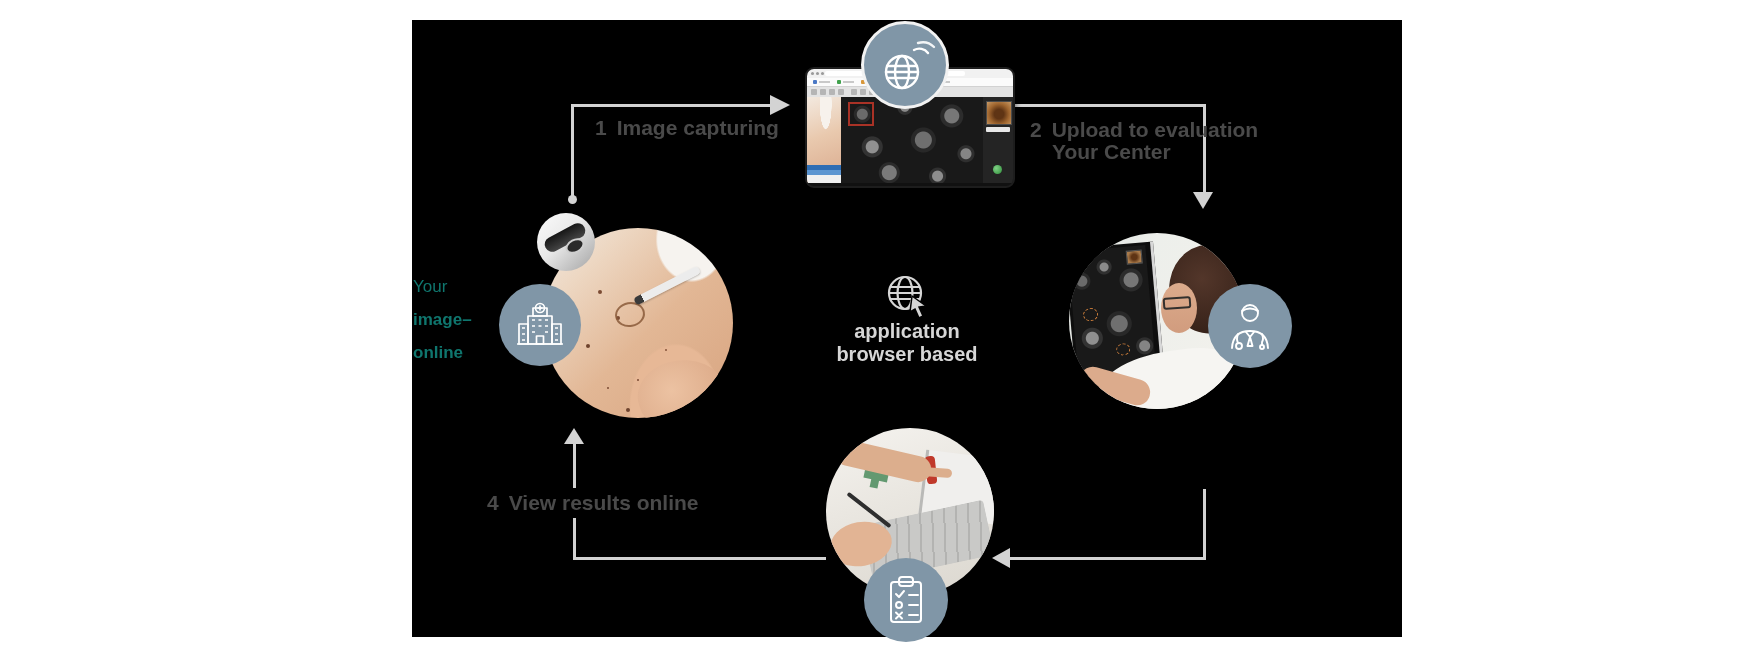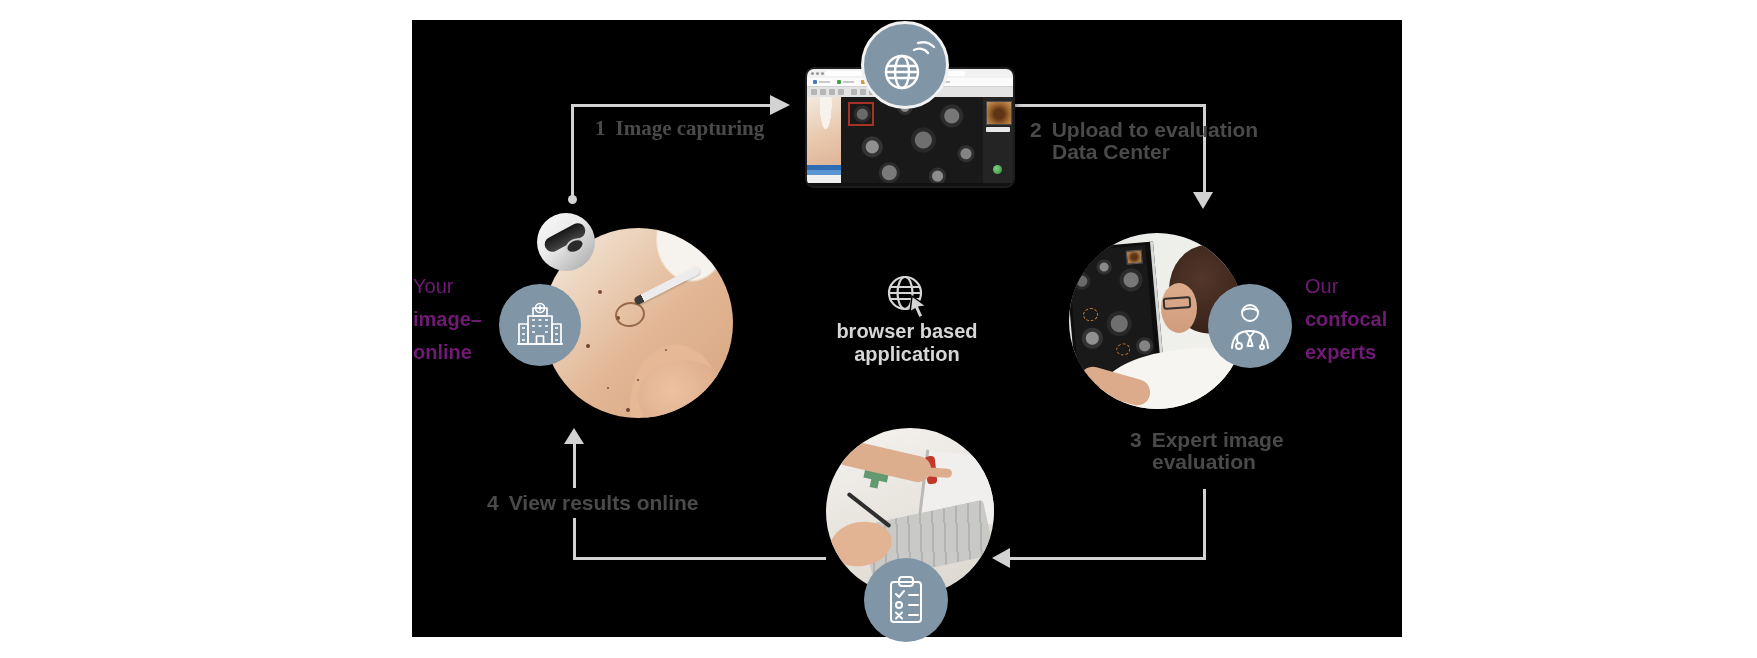--- a/index.html
+++ b/index.html
@@ -17,21 +17,21 @@
   .ah-left{border-top:10px solid transparent;border-bottom:10px solid transparent;border-right:18px solid #d3d3d3;}
   .ah-up{border-left:10px solid transparent;border-right:10px solid transparent;border-bottom:16px solid #d3d3d3;}
 
   
   .step-label{position:absolute;z-index:4;color:#4a4a4a;font-size:21px;line-height:22px;font-weight:600;white-space:nowrap;}
   .step-label .num{font-weight:700;margin-right:10px;}
   .step-label .row2{padding-left:22px;}
   .mask{background:#000;padding:4px 8px 4px 0;}
 
   
-  .side-label{position:absolute;z-index:4;color:#701a75;font-size:20px;line-height:33px;}
+  .side-label{position:absolute;z-index:4;color:#0f766e;font-size:17px;line-height:33px;}
   .side-label .b{font-weight:700;display:block;}
   .side-label .r{font-weight:400;display:block;}
 
   
   .center-label{position:absolute;left:782px;top:320px;width:250px;text-align:center;z-index:4;
                 color:#d6d6d6;font-size:20px;line-height:23px;font-weight:600;}
   .center-label span{display:block;}
 
   
   .pcircle{position:absolute;border-radius:50%;overflow:hidden;z-index:2;}
@@ -152,39 +152,35 @@
 </head>
 <body>
 
 <div class="stage">
   <div class="abs panel"></div>
 
   <div class="dot" style="left:568px;top:195px;"></div>
   <div class="line" style="left:571px;top:104px;width:3px;height:94px;"></div>
   <div class="line" style="left:571px;top:104px;width:199px;height:3px;"></div>
   <div class="arrowhead ah-right" style="left:770px;top:95px;"></div>
-  <div class="step-label" style="left:595px;top:117px;font-family:Liberation Serif, serif;">
+  <div class="step-label" style="left:595px;top:117px;">
     <div class="row1"><span class="num">1</span><span>Image capturing</span></div>
   </div>
 
   <div class="line" style="left:1013px;top:104px;width:193px;height:3px;"></div>
   <div class="line" style="left:1203px;top:104px;width:3px;height:88px;"></div>
   <div class="arrowhead ah-down" style="left:1193px;top:192px;"></div>
   <div class="step-label" style="left:1030px;top:119px;">
     <div class="row1"><span class="num">2</span><span>Upload to evaluation</span></div>
-    <div class="row2"><span>Data Center</span></div>
+    <div class="row2"><span>Your Center</span></div>
   </div>
 
   <div class="line" style="left:1203px;top:489px;width:3px;height:71px;"></div>
   <div class="line" style="left:1010px;top:557px;width:196px;height:3px;"></div>
   <div class="arrowhead ah-left" style="left:992px;top:548px;"></div>
-  <div class="step-label" style="left:1130px;top:429px;">
-    <div class="row1"><span class="num">3</span><span>Expert image</span></div>
-    <div class="row2"><span>evaluation</span></div>
-  </div>
 
   <div class="line" style="left:573px;top:557px;width:253px;height:3px;"></div>
   <div class="line" style="left:573px;top:444px;width:3px;height:116px;"></div>
   <div class="arrowhead ah-up" style="left:564px;top:428px;"></div>
   <div class="step-label mask" style="left:487px;top:488px;text-align:center;">
     <div class="row1"><span class="num">4</span><span>View results online</span></div>
   </div>
 
   <div class="browser">
     <div class="b-row1">
@@ -248,22 +244,22 @@
     <svg width="54" height="54" viewBox="0 0 54 54">
       <g fill="none" stroke="#d6d6d6" stroke-width="2.2">
         <circle cx="23" cy="23" r="16"></circle>
         <ellipse cx="23" cy="23" rx="7.5" ry="16"></ellipse>
         <path d="M8 17 H38 M7 23 H39 M8 29 H38"></path>
       </g>
       <polygon points="30,26 44,36 37,37 41,46 37,48 33,39 28,42" fill="#d6d6d6" stroke="#000000" stroke-width="1.5"></polygon>
     </svg>
   </div>
   <div class="center-label">
+    <span>application</span>
     <span>browser based</span>
-    <span>application</span>
   </div>
 
   <div class="pcircle photo-exam" style="left:543px;top:228px;width:190px;height:190px;">
     <div class="mole"></div>
     <div class="mark-circle"></div>
     <div class="pen"></div>
     <div class="hand-l"></div>
   </div>
   <div class="pcircle photo-scope" style="left:537px;top:213px;width:58px;height:58px;">
     <div class="scope-body"></div>
@@ -314,25 +310,20 @@
         <path d="M7 48 q1 -17 18 -17 q17 0 18 17"></path>
         <path d="M21 32 l4 5 l4 -5"></path>
         <path d="M25 37 l-2.5 9 h5 z"></path>
         <path d="M13 34 q-2 5 0 9"></path>
         <circle cx="14" cy="46" r="3"></circle>
         <path d="M37 34 q2 5 0 8 M37 42 v3"></path>
         <circle cx="37" cy="47" r="2"></circle>
       </g>
     </svg>
   </div>
-  <div class="side-label" style="left:1305px;top:270px;">
-    <span class="r">Our</span>
-    <span class="b">confocal</span>
-    <span class="b">experts</span>
-  </div>
 
   <div class="pcircle photo-review" style="left:826px;top:428px;width:168px;height:168px;">
     <div class="lap-screen"></div>
     <div class="gcross"></div>
     <div class="vial"></div>
     <div class="lap-kbd"></div>
     <div class="point-arm"></div>
     <div class="point-finger"></div>
     <div class="pen2"></div>
     <div class="write-hand"></div>

